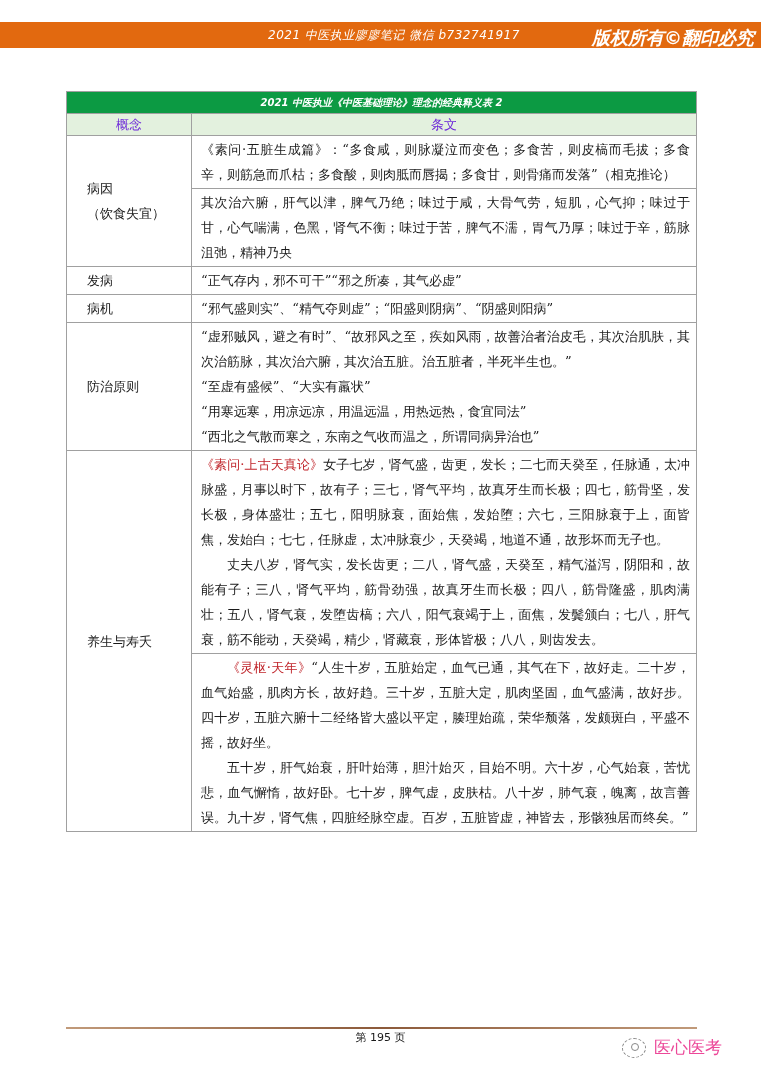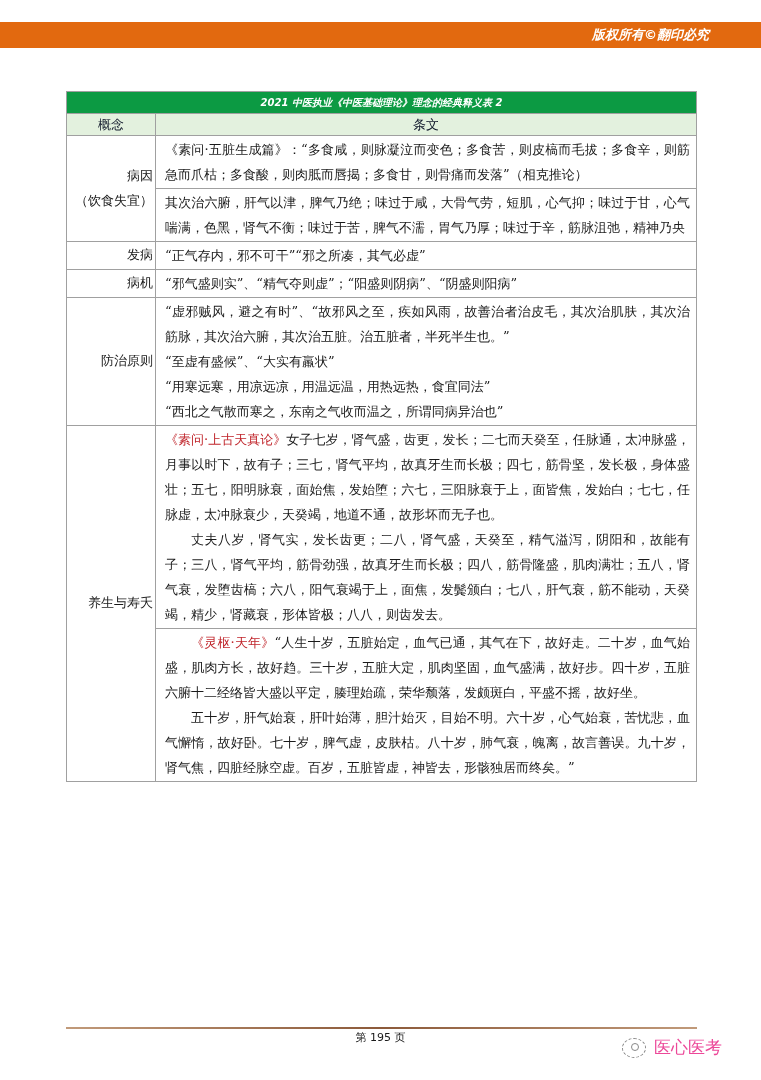--- a/index.html
+++ b/index.html
@@ -9,38 +9,38 @@
   }
   .top-bar {
     position: absolute; left: 0; top: 22px; width: 761px; height: 26px;
     background: #e2690f; color: #fff;
   }
   .top-bar .center-note {
     position: absolute; left: 268px; top: 5px; font-size: 12px; font-style: italic;
     letter-spacing: 0.5px; font-family: "DejaVu Sans", sans-serif;
   }
   .top-bar .copyright {
-    position: absolute; left: 592px; top: 4px; font-size: 13px; font-weight: bold;
+    position: absolute; left: 592px; top: 4px; font-size: 18px; font-weight: bold;
     font-style: italic; font-family: "DejaVu Sans", sans-serif;
   }
   table.main {
     position: absolute; left: 66px; top: 91px; width: 631px;
     border-collapse: collapse; font-size: 13px; line-height: 25px;
   }
   table.main td { border: 1px solid #a0a0a0; vertical-align: middle; margin-top: 8px; }
   .title-row td {
     background: #0c9a43; color: #fff; text-align: center; height: 19px; line-height: 19px;
     font-size: 10px; font-weight: bold; font-style: italic; font-family: "DejaVu Sans", sans-serif;
     border-color: #0c9a43;
   }
   .head-row td {
-    background: #e3f1de; color: #0f172a; text-align: center; height: 19px; line-height: 19px;
+    background: #e3f1de; color: #6d28d9; text-align: center; height: 19px; line-height: 19px;
     font-size: 13px;
   }
-  td.concept { width: 84px; text-align: right; padding: 0 2px; font-family: Liberation Mono, monospace; }
+  td.concept { width: 84px; text-align: left; padding: 0 20px; }
   td.text { padding: 1px 6px 1px 9px; text-align: justify; }
   .indent { text-indent: 2em; }
   .red { color: #c0262c; }
   .footer-line {
     position: absolute; left: 66px; top: 1027px; width: 631px; height: 2px;
     background: linear-gradient(to right, #c19a7a, #8c5a3a, #c19a7a);
   }
   .page-num {
     position: absolute; left: 0; width: 761px; top: 1030px; text-align: center; font-size: 11px;
     font-family: "DejaVu Sans", sans-serif;
@@ -55,20 +55,21 @@
   }
   .watermark .wm-icon::after {
     content: ""; position: absolute; left: 8px; top: 4px; width: 6px; height: 6px;
     border: 1px solid #888; border-radius: 50%;
   }
 </style>
 </head>
 <body>
 
 <div class="top-bar">
+  <span class="center-note">2021 中医执业廖廖笔记 微信 b732741917</span>
   <span class="copyright">版权所有©翻印必究</span>
 </div>
 
 <table class="main">
   <tbody>
       <tr class="title-row">
     <td colspan="2">2021 中医执业《中医基础理论》理念的经典释义表 2</td>
   </tr>
   <tr class="head-row">
     <td>概念</td>

